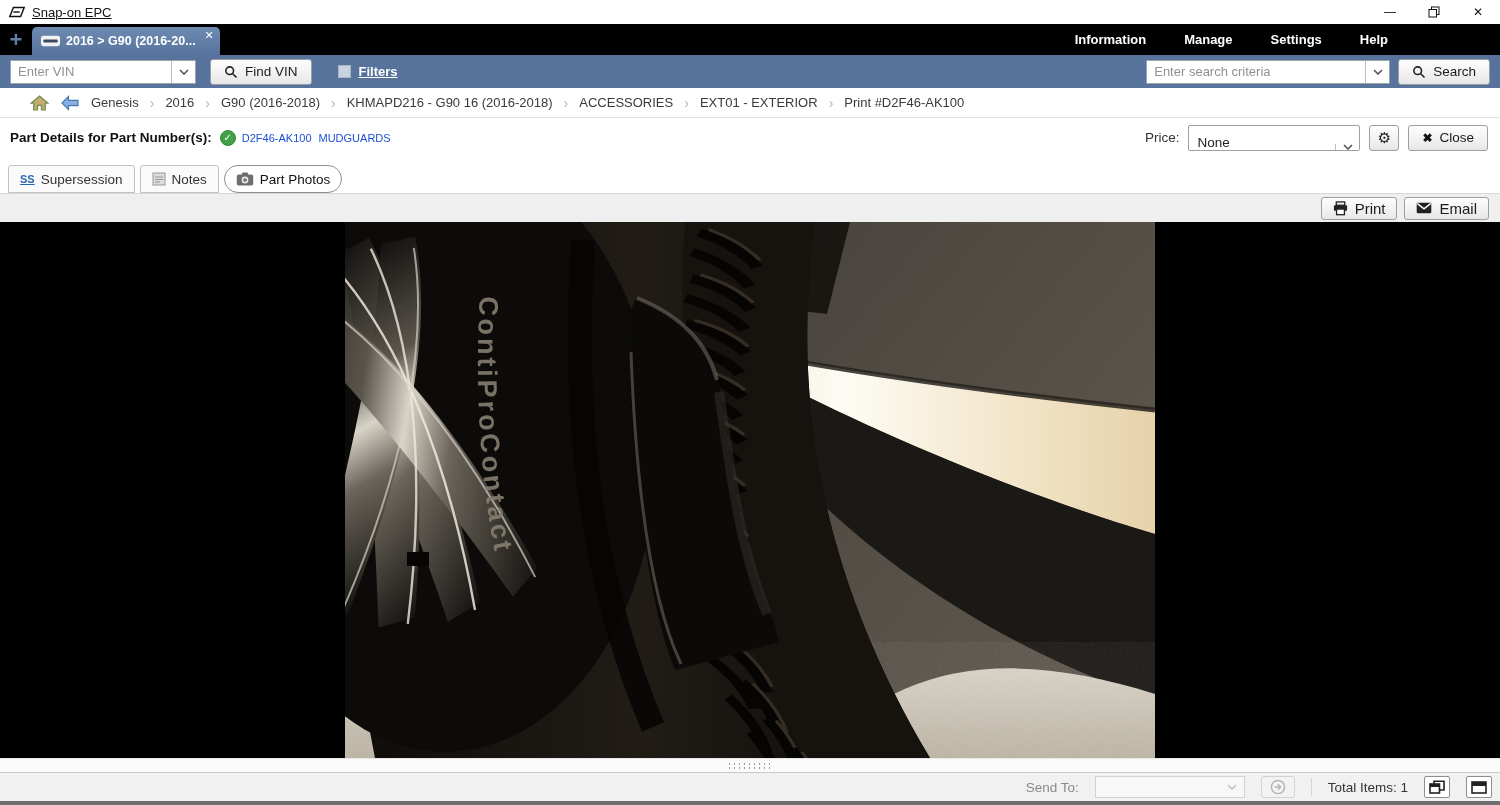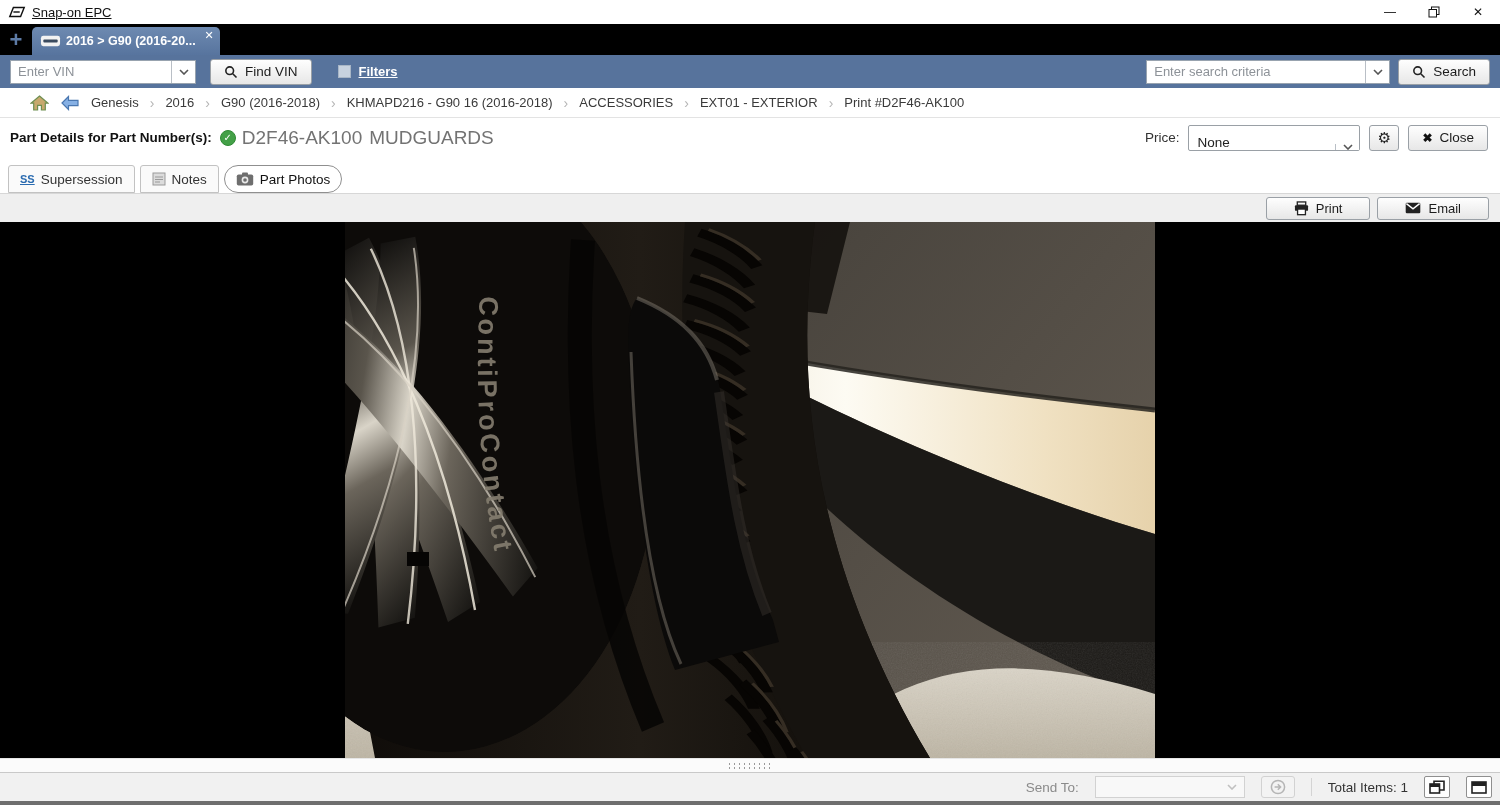--- a/index.html
+++ b/index.html
@@ -39,36 +39,36 @@
   
   .crumbbar { height:30px; background:#fff; border-bottom:1px solid #e3e3e3; display:flex; align-items:center; padding-left:30px; }
   .crumbbar a.crumb { color:#3a3a3a; text-decoration:none; font-size:13px; }
   .crumbsep { color:#b5b5b5; margin:0 11px; font-size:14px; }
   .navicon { margin-right:11px; display:flex; align-items:center; }
 
   
   .parthead { height:39px; background:#fff; display:flex; align-items:center; padding:0 12px 0 10px; }
   .parthead .lbl { font-weight:bold; font-size:13.5px; color:#111; }
   .checkcircle { width:16px; height:16px; border-radius:50%; background:#43a047; color:#fff; font-size:10px; display:flex; align-items:center; justify-content:center; margin:0 6px 0 8px; border:1px solid #2f8a34; }
-  .partnum { font-size:19px; color:#737373; margin-right:7px; }
+  .partnum { font-size:11px; color:#1d4ed8; margin-right:7px; }
   .head-right { margin-left:auto; display:flex; align-items:center; gap:9px; }
   .pricesel { display:flex; width:172px; height:26px; background:#fff; border:1px solid #9aa0a6; border-radius:2px; align-items:flex-end; }
   .pricesel .val { flex:1; display:flex; align-items:center; padding-left:8px; color:#222; font-size:13.5px; }
   .sqbtn { width:30px; height:26px; border:1px solid #9aa0a6; border-radius:3px; background:linear-gradient(#fefefe,#e7e7e7); display:flex; align-items:center; justify-content:center; font-size:15px; color:#222; }
   .closex { font-size:12px; font-weight:bold; color:#111; }
 
   
   .dtabs { height:36px; background:#fff; display:flex; align-items:flex-end; padding-left:8px; gap:5px; }
   .dtab { height:28px; display:inline-flex; align-items:center; gap:6px; padding:0 11px; border:1px solid #c2c2c2; border-radius:3px 3px 0 0; background:#fafafa; color:#333; font-size:13.5px; }
   .dtab.active { background:#fff; border-color:#8f8f8f; color:#111;border-radius:14px; }
   .ssbadge { color:#2a6bb0; font-weight:bold; font-size:11px; text-decoration:underline; }
 
   
   .toolbar { height:29px; background:#efefef; border-top:1px solid #d7d7d7; display:flex; align-items:center; justify-content:flex-end; gap:7px; padding-right:11px; }
-  .toolbar .btn { height:23px; font-size:13px; padding:0 27px; }
+  .toolbar .btn { height:23px; font-size:15px; padding:0 11px; }
 
   
   .stage { height:536px; background:#000; display:flex; justify-content:center; }
   .stage svg { display:block; }
 
   
   .splitrow { height:14px; background:#fbfbfb; border-top:1px solid #e6e6e6; display:flex; align-items:center; justify-content:center; }
   .grip { width:46px; height:7px; background-image:radial-gradient(#9a9a9a 1px, transparent 1.1px); background-size:5px 4px; }
 
   
@@ -114,20 +114,26 @@
     <div class="newtab">
         <span>+</span>
       </div>
     <div class="doctab">
       <svg width="21" height="14" viewBox="0 0 22 14">
         <rect x="1" y="1.5" width="20" height="11" rx="2.5" fill="#f2f2f2"></rect>
         <rect x="3.5" y="5.5" width="15" height="3" rx="1" fill="#3a4a5e"></rect>
       </svg>
       <span class="tablabel">2016 &gt; G90 (2016-20...</span>
       <span class="tabclose">✕</span>
+    </div>
+    <div class="menuitems">
+      <span>Information</span>
+      <span>Manage</span>
+      <span>Settings</span>
+      <span>Help</span>
     </div>
   </div>
 
   <div class="vinbar">
     <div class="selwrap">
       <input type="text" placeholder="Enter VIN" style="">
       <div class="chevbox">
         <svg width="10" height="6" viewBox="0 0 10 6">
             <path d="M1 1 L5 5 L9 1" fill="none" stroke="#555" stroke-width="1.6"></path>
           </svg>

